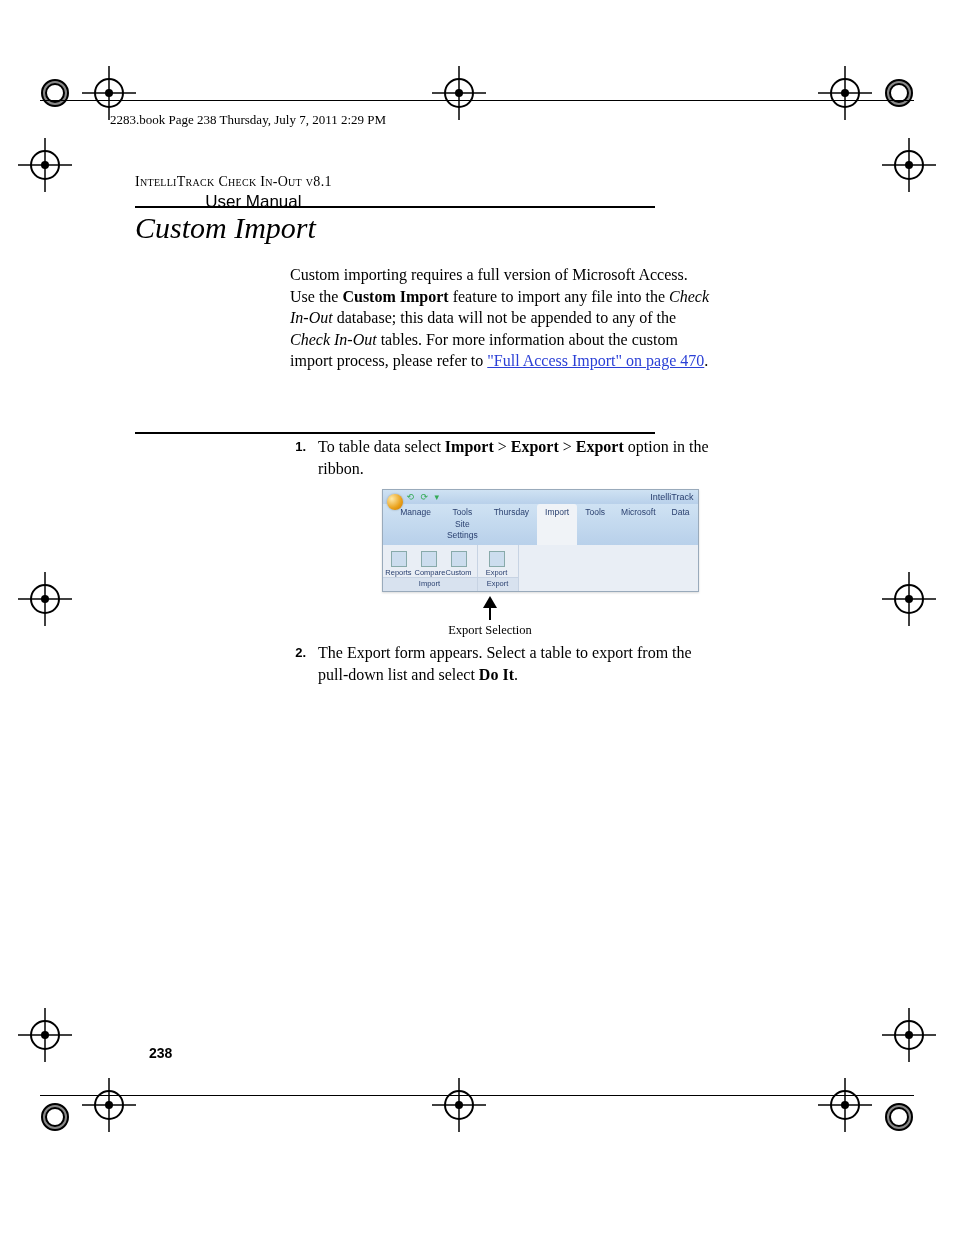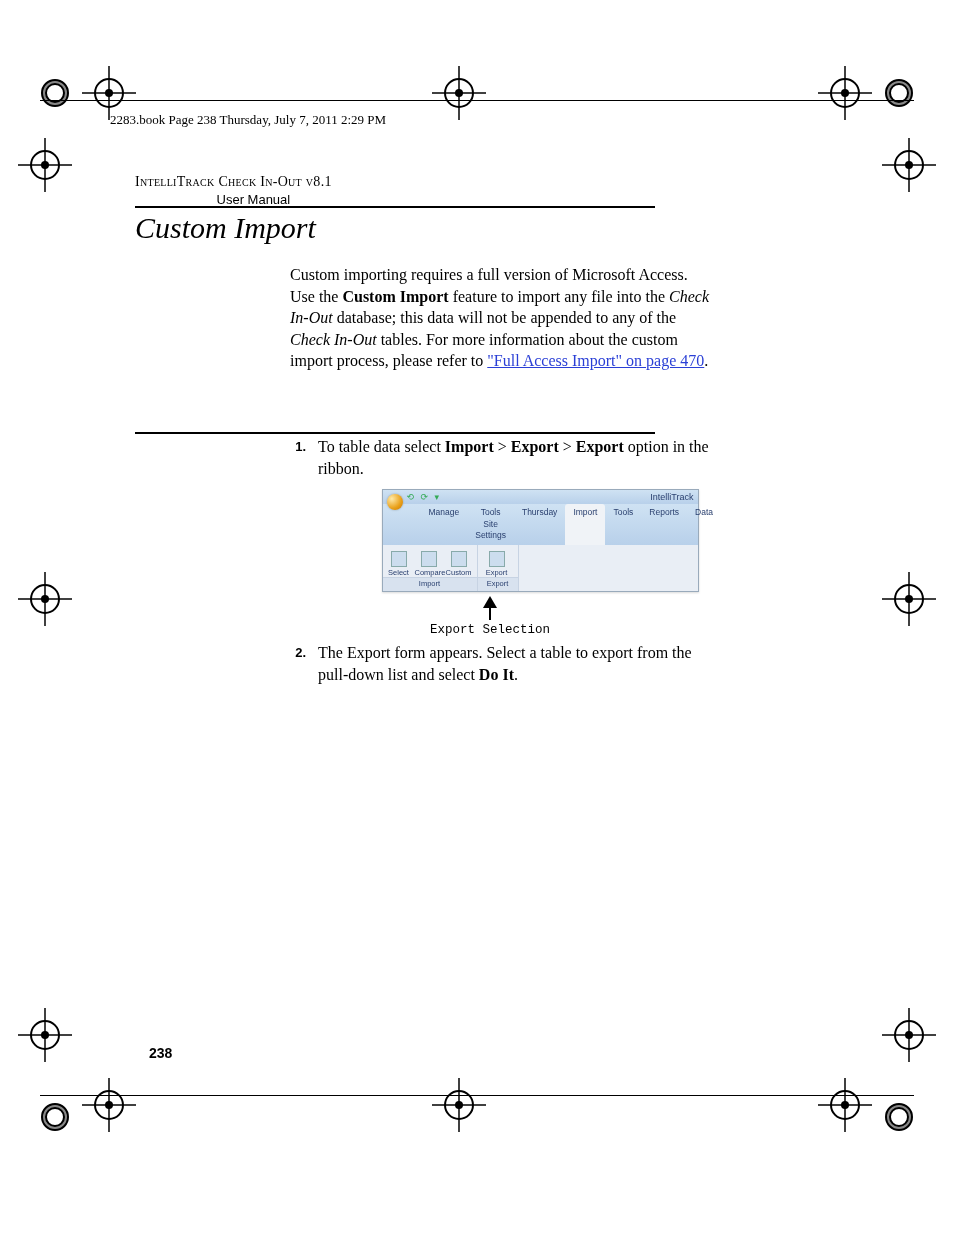--- a/index.html
+++ b/index.html
@@ -41,21 +41,21 @@
   }
   
   .running-head {
     position: absolute;
     top: 174px;
     left: 135px;
     font-size: 14px;
     text-align: center;
   }
   .running-head .line1 { font-variant: small-caps; letter-spacing: .3px; }
-  .running-head .line2 { font-family: Arial, Helvetica, sans-serif; font-size: 13px; margin-top: 2px; margin-left: 40px; }
+  .running-head .line2 { font-family: Arial, Helvetica, sans-serif; font-size: 17px; margin-top: 2px; margin-left: 40px; }
   .content {
     position: absolute;
     top: 206px;
     left: 135px;
     width: 530px;
   }
   .rule-short {
     width: 520px;
     border-top: 2.5px solid #000;
     margin-bottom: 2px;
@@ -129,20 +129,21 @@
     position: relative;
     top: 5px;
     box-shadow: 0 0 2px rgba(0,0,0,.3);
   }
   .qat { font-size: 9px; color:#3a5; letter-spacing:2px; }
   .ribbon-tabs {
     display: flex;
     background: linear-gradient(#cfe2f3,#b8d0ea);
     font-size: 8.5px;
     color: #2b4170;
+    justify-content: flex-end;
   }
   .ribbon-tab {
     padding: 3px 8px;
     cursor: default;
   }
   .ribbon-tab.active {
     background: #f0f3f7;
     border-top-left-radius: 3px;
     border-top-right-radius: 3px;
   }
@@ -187,21 +188,21 @@
     width:0; height:0;
     border-left: 7px solid transparent;
     border-right: 7px solid transparent;
     border-bottom: 12px solid #000;
     margin: 2px auto 0 auto;
   }
   .arrow-stem {
     width: 2px; height: 12px; background:#000; margin: 0 auto;
   }
   .figure-caption {
-    font-family: Liberation Mono, monospace;
+    font-family: Liberation Serif, serif;
     font-size: 12.5px;
     text-align: center;
     margin-top: 2px;
   }
   .page-number {
     position: absolute;
     left: 149px;
     top: 1045px;
     font-family: Arial, Helvetica, sans-serif;
     font-weight: bold;
@@ -384,27 +385,27 @@
               </div>
               <span>IntelliTrack</span>
             </div>
             <div class="ribbon-tabs">
               <div class="ribbon-tab spacer"></div>
               <div class="ribbon-tab">Manage</div>
               <div class="ribbon-tab">Tools Site Settings</div>
               <div class="ribbon-tab">Thursday</div>
               <div class="ribbon-tab active">Import</div>
               <div class="ribbon-tab">Tools</div>
-              <div class="ribbon-tab">Reports</div>
+              <div class="ribbon-tab">Microsoft</div>
               <div class="ribbon-tab">Data</div>
             </div>
             <div class="ribbon-panel">
               <div class="group" style="width:94px;">
                 <div class="group-btns">
-                  <div class="gbtn"><div class="ic"></div><span>Select</span></div>
+                  <div class="gbtn"><div class="ic"></div><span>Reports</span></div>
                   <div class="gbtn"><div class="ic"></div><span>Compare</span></div>
                   <div class="gbtn"><div class="ic"></div><span>Custom</span></div>
                 </div>
                 <div class="group-label">Import</div>
               </div>
               <div class="group" style="width:40px;">
                 <div class="group-btns">
                   <div class="gbtn" style="width:34px;"><div class="ic"></div><span>Export</span></div>
                 </div>
                 <div class="group-label">Export</div>

